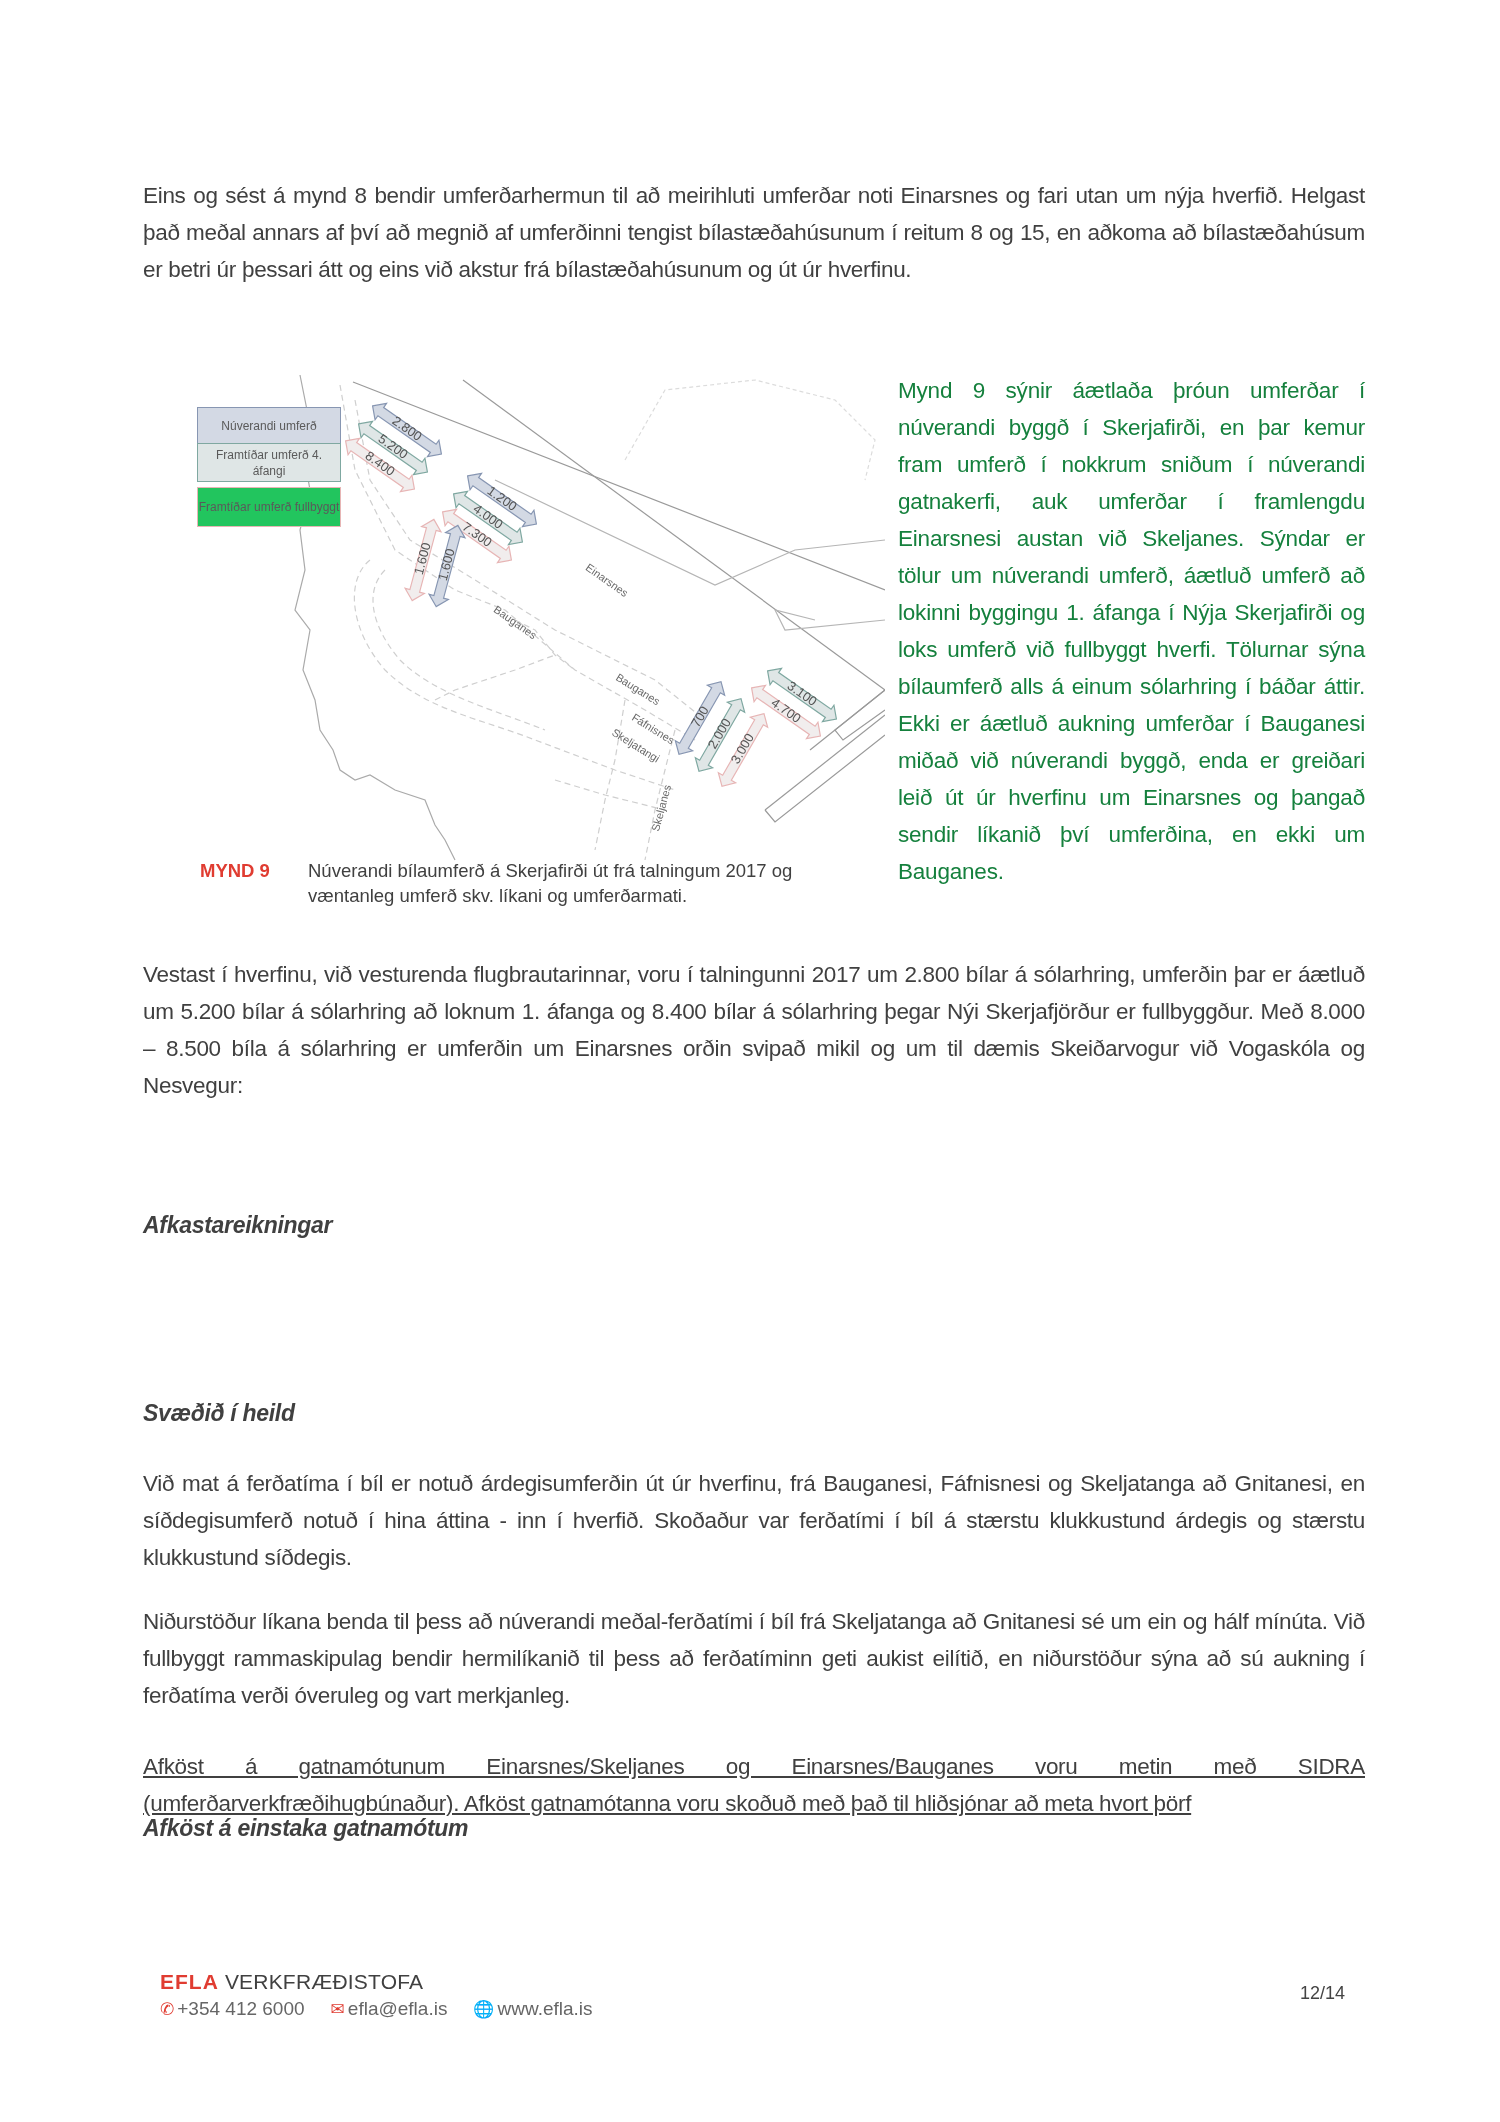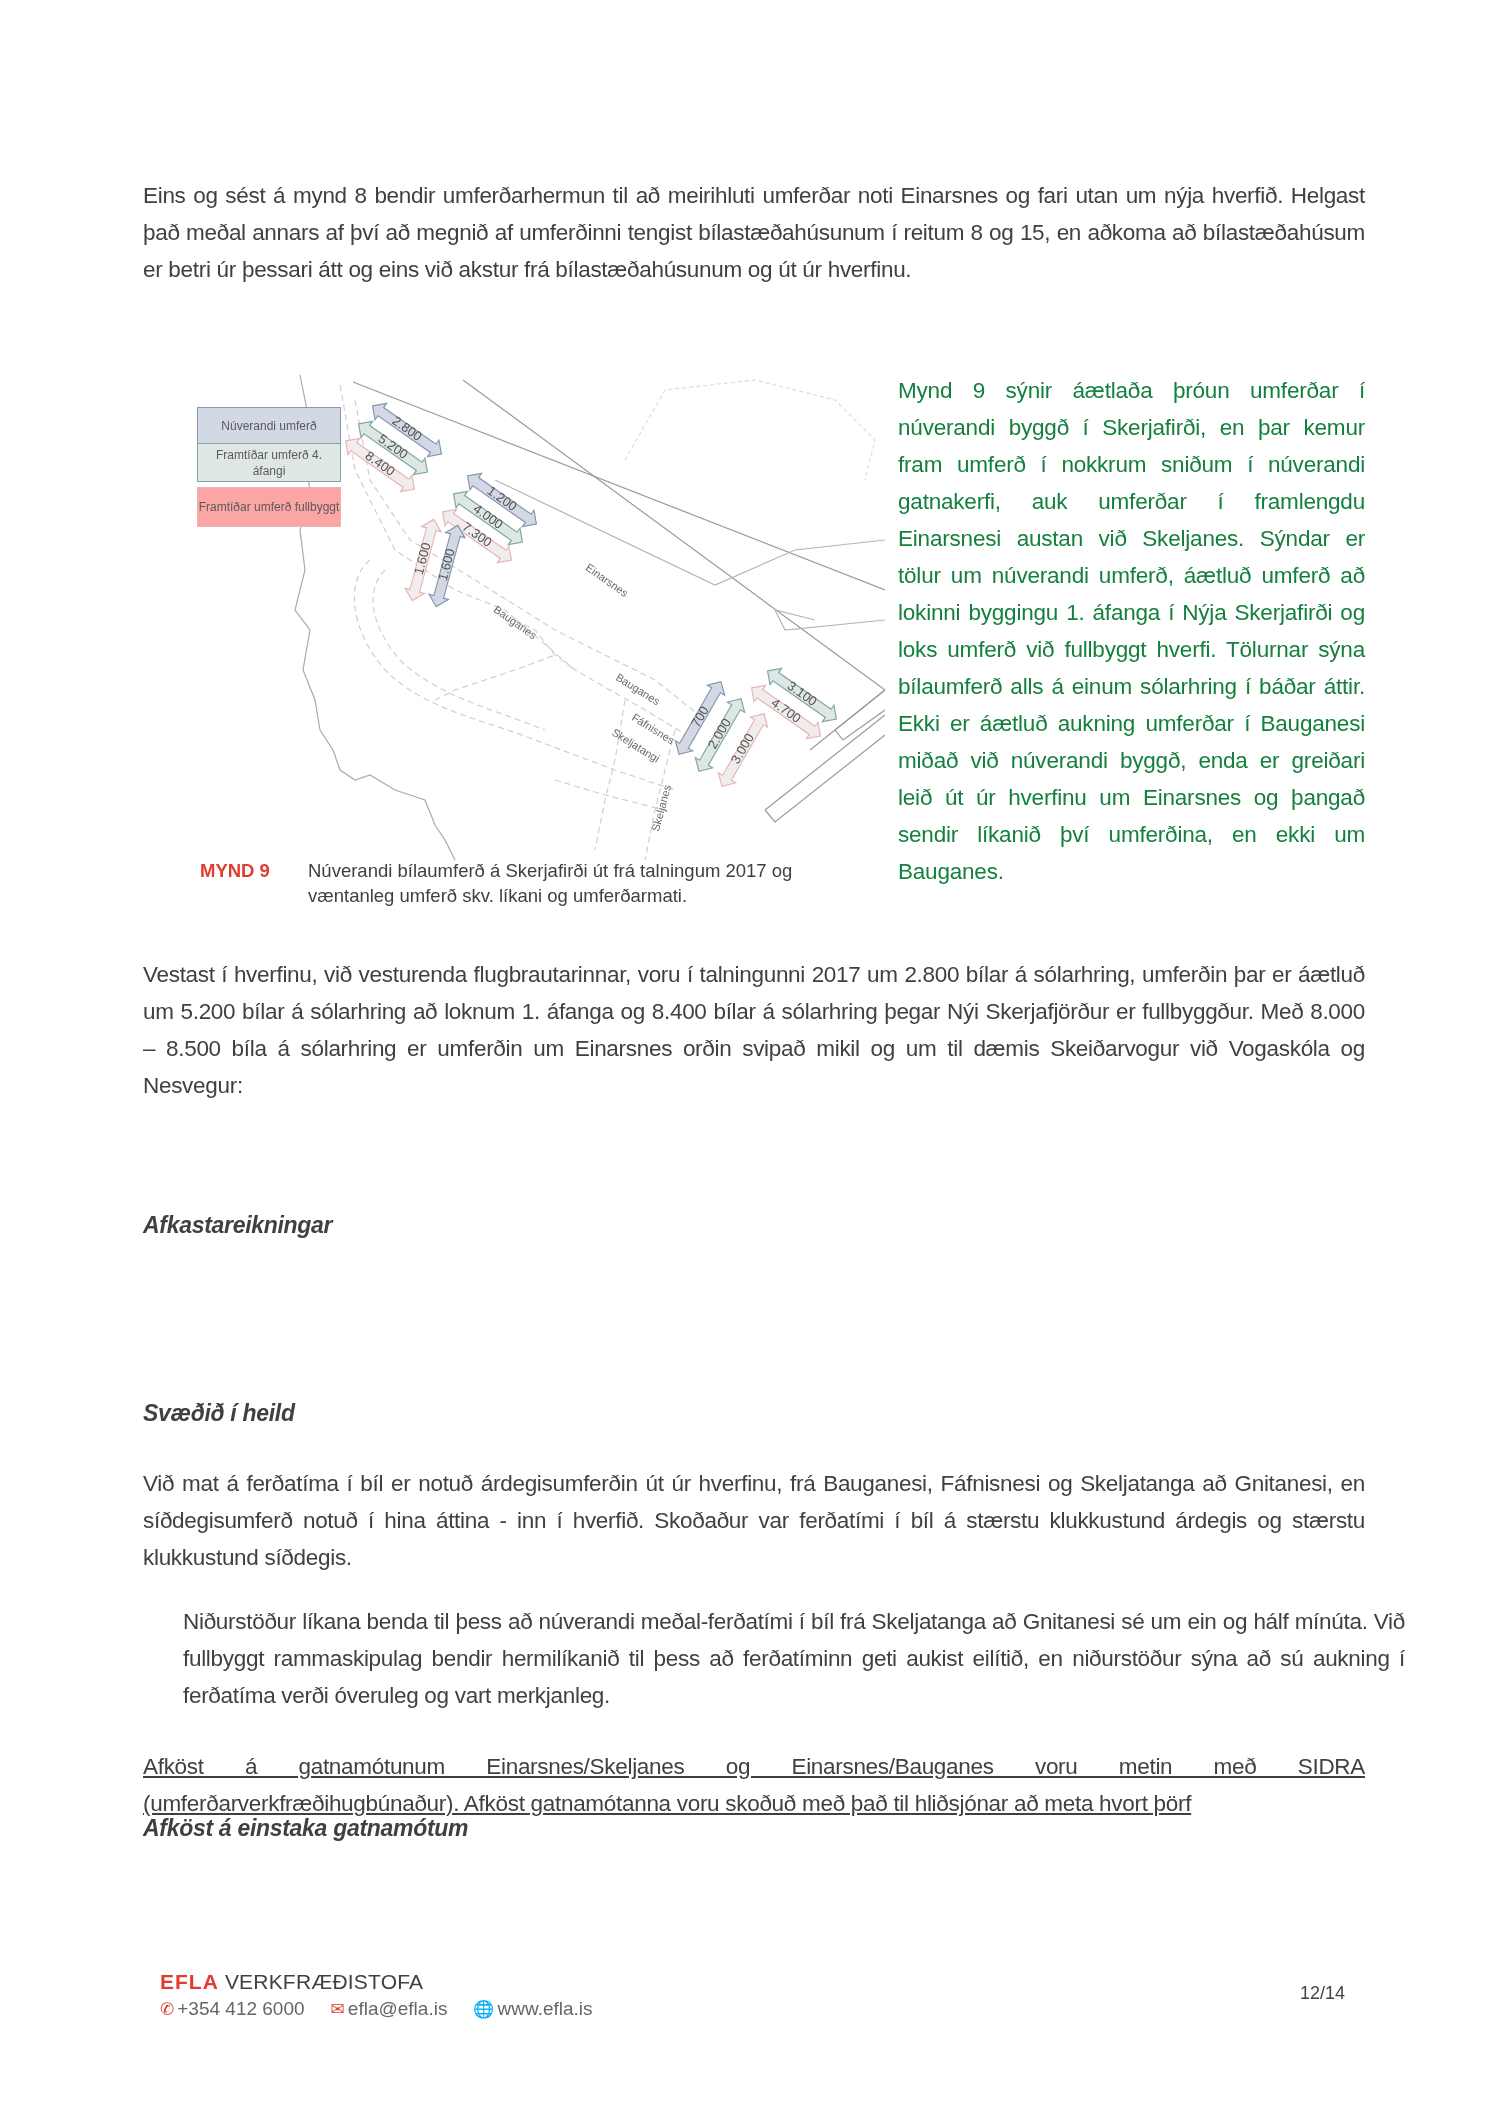--- a/index.html
+++ b/index.html
@@ -10,36 +10,36 @@
   .para { position: absolute; left: 143px; width: 1222px; font-size: 22.5px; line-height: 37px;
           text-align: justify; color: #404040; margin: 0; letter-spacing: -0.3px; }
   .heading { position: absolute; left: 143px; font-size: 23px; font-style: italic; color: #404040; margin: 0; letter-spacing: -0.3px; }
 
   #p1 { top: 177px; }
   #p2 { top: 956px; }
   #h1 { top: 1212px; }
   #p3 { top: 1279px; }
   #h2 { top: 1400px; }
   #p4 { top: 1465px; }
-  #p5 { top: 1603px; margin-left: 40px; }
+  #p5 { top: 1603px; }
   #h3 { top: 1791px; margin-top: 24px; }
   #p6 { top: 1748px; text-decoration: underline; }
 
   
   #side { position: absolute; left: 898px; top: 372px; width: 467px; font-size: 22.5px; line-height: 37px;
           text-align: justify; color: #15803d; margin: 0; letter-spacing: -0.2px; }
 
   
   #figure { position: absolute; left: 195px; top: 370px; width: 690px; height: 495px; }
   #figure svg { position: absolute; left: 0; top: 0; }
   .legend { position: absolute; left: 2px; width: 144px; font-size: 12px; color: #5a5a5a; text-align: center;
             line-height: 16px; box-sizing: border-box; display: flex; align-items: center; justify-content: center; }
   #leg1 { top: 37px; height: 38px; background: #d3d9e4; border: 1.5px solid #8796b2; }
   #leg2 { top: 73px; height: 39px; background: #dfe6e6; border: 1.5px solid #7fa8a1; }
-  #leg3 { top: 117px; height: 40px; background: #fca5a5; border: 1.5px solid #e7b5b5; }
+  #leg3 { top: 117px; height: 40px; background: #22c55e; border: 1.5px solid #e7b5b5; }
   .road-label { position: absolute; font-size: 11px; color: #6a6a6a; white-space: nowrap; transform-origin: left center; }
   .arrow-val { position: absolute; font-size: 13px; color: #555; white-space: nowrap; transform-origin: center center; font-weight: normal; }
 
   #caption { position: absolute; left: 200px; top: 858px; width: 680px; font-size: 18.5px; line-height: 25px; color: #404040; }
   #caption .lbl { position: absolute; left: 0; top: 0; color: #e03c31; font-weight: bold; }
   #caption .txt { position: absolute; left: 108px; top: 0; width: 572px; }
 
   
   #footer { position: absolute; left: 160px; top: 1970px; }
   #brand { font-size: 21px; color: #555; letter-spacing: 0.2px; }

